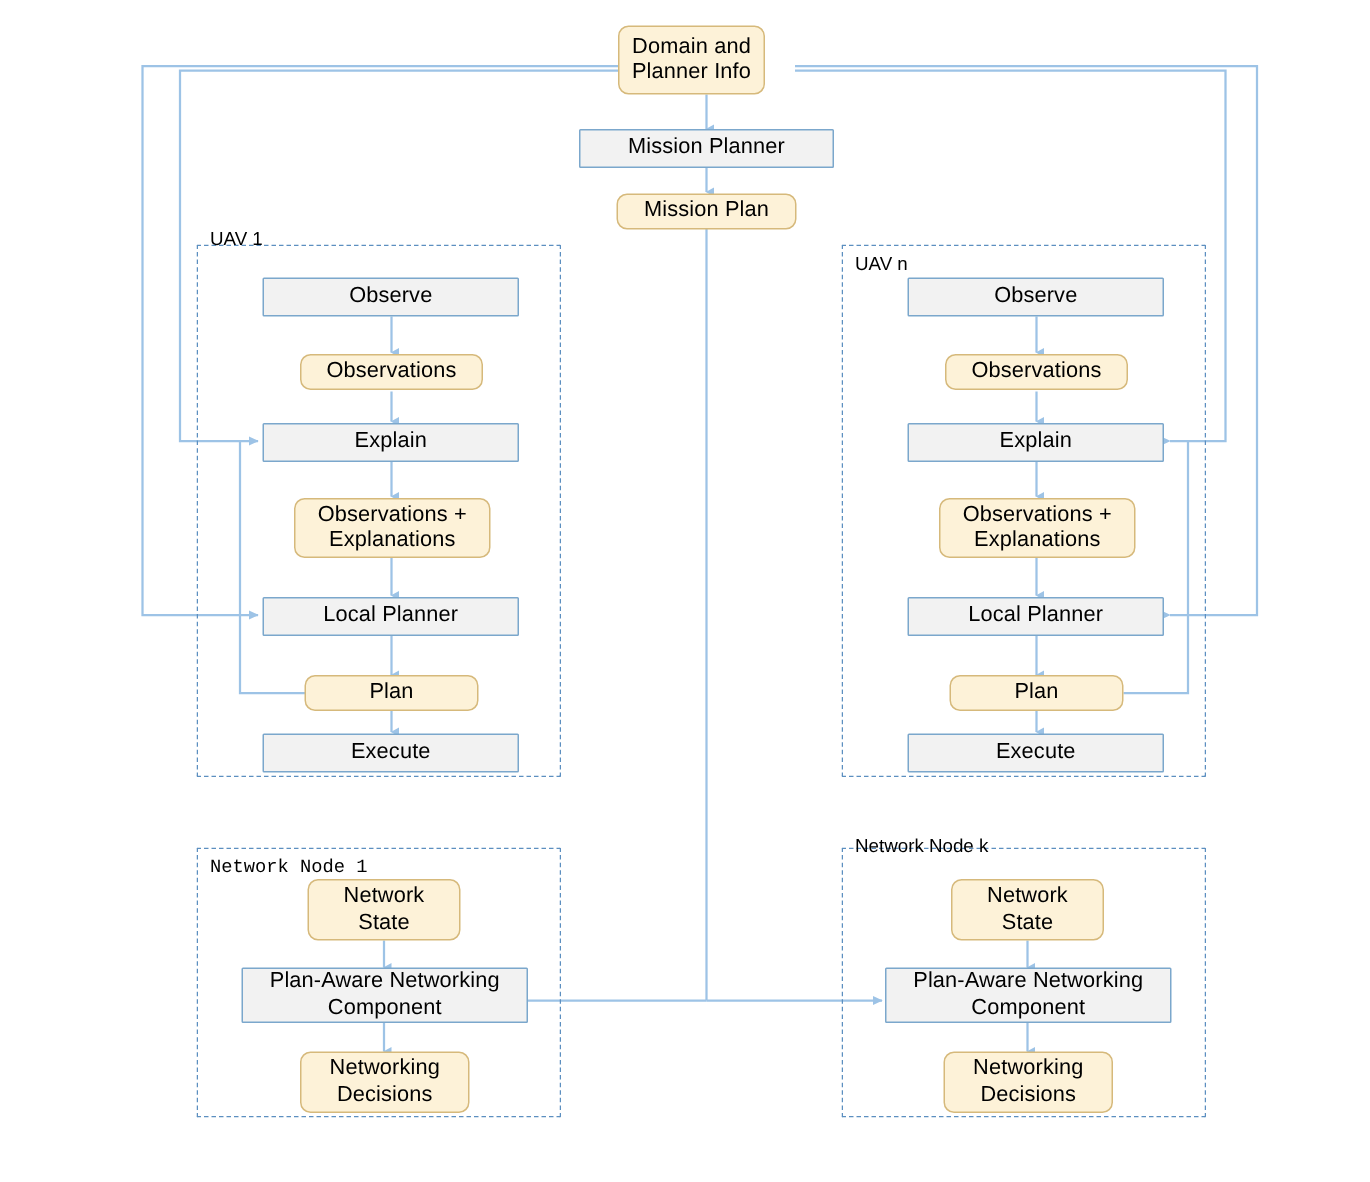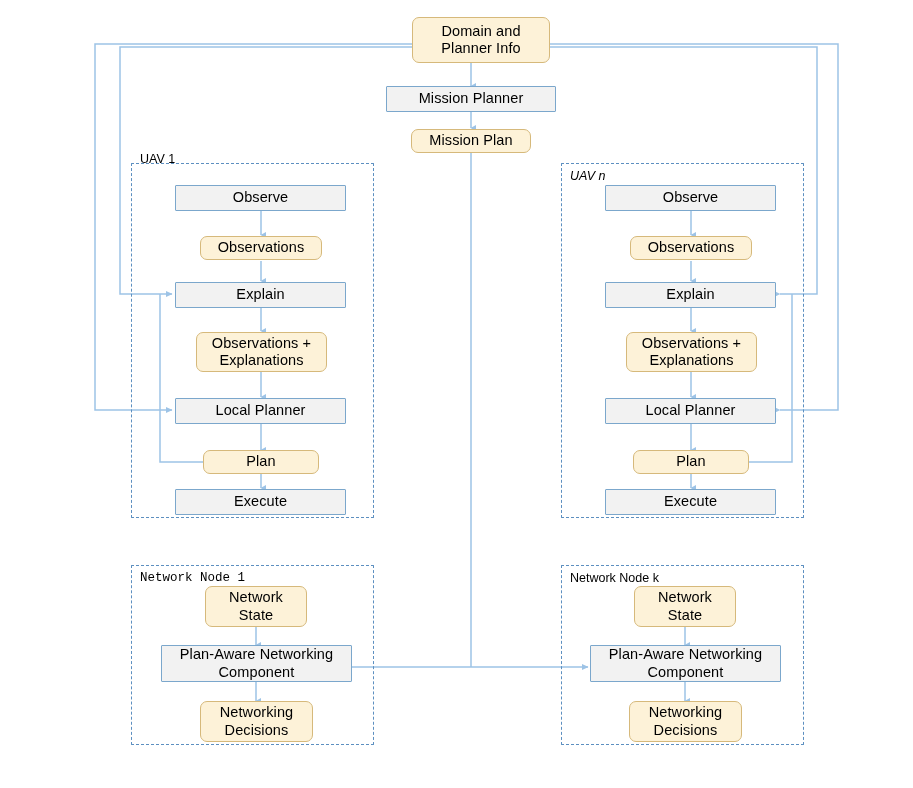--- a/index.html
+++ b/index.html
@@ -115,21 +115,21 @@
 
       <line x1="256" y1="627" x2="256" y2="645" marker-end="url(#arrowDown)"></line>
       <line x1="256" y1="681" x2="256" y2="701" marker-end="url(#arrowDown)"></line>
 
       <line x1="685" y1="627" x2="685" y2="645" marker-end="url(#arrowDown)"></line>
       <line x1="685" y1="681" x2="685" y2="701" marker-end="url(#arrowDown)"></line>
 
     </g>
   </svg>
 
-  <div class="node-box box-data" style="left:412px; top:17px; width:138px; height:46px;align-items:center;">
+  <div class="node-box box-data" style="left:412px; top:17px; width:98px; height:46px;align-items:center;">
     <span>
       <span class="nb-line2">Domain and</span>
       <span class="nb-line2">Planner Info</span>
     </span>
   </div>
 
   <div class="node-box box-data" style="left:411px; top:129px; width:120px; height:24px;">
     <span>Mission Plan</span>
   </div>
 
@@ -165,21 +165,21 @@
 
   <div class="node-box box-data" style="left:203px; top:450px; width:116px; height:24px;">
     <span>Plan</span>
   </div>
 
   <div class="node-box box-process" style="left:175px; top:489px; width:171px; height:26px;">
     <span>Execute</span>
   </div>
 
   <div class="group-panel" style="left:561px; top:163px; width:243px; height:355px;"></div>
-  <div class="group-label" style="left:570px; top:169px;font-style:italic;">UAV n</div>
+  <div class="group-label" style="left:570px; top:169px;">UAV n</div>
 
   <div class="node-box box-process" style="left:605px; top:185px; width:171px; height:26px;">
     <span>Observe</span>
   </div>
 
   <div class="node-box box-data" style="left:630px; top:236px; width:122px; height:24px;">
     <span>Observations</span>
   </div>
 
   <div class="node-box box-process" style="left:605px; top:282px; width:171px; height:26px;">
@@ -223,21 +223,21 @@
   </div>
 
   <div class="node-box box-data" style="left:200px; top:701px; width:113px; height:41px;">
     <span>
       <span class="nb-line2">Networking</span>
       <span class="nb-line2">Decisions</span>
     </span>
   </div>
 
   <div class="group-panel" style="left:561px; top:565px; width:243px; height:180px;"></div>
-  <div class="group-label" style="left:570px; top:571px;text-align:right;">Network Node k</div>
+  <div class="group-label" style="left:570px; top:557px;text-align:right;">Network Node k</div>
 
   <div class="node-box box-data" style="left:634px; top:586px; width:102px; height:41px;">
     <span>
       <span class="nb-line2">Network</span>
       <span class="nb-line2">State</span>
     </span>
   </div>
 
   <div class="node-box box-process" style="left:590px; top:645px; width:191px; height:37px;">
     <span>

